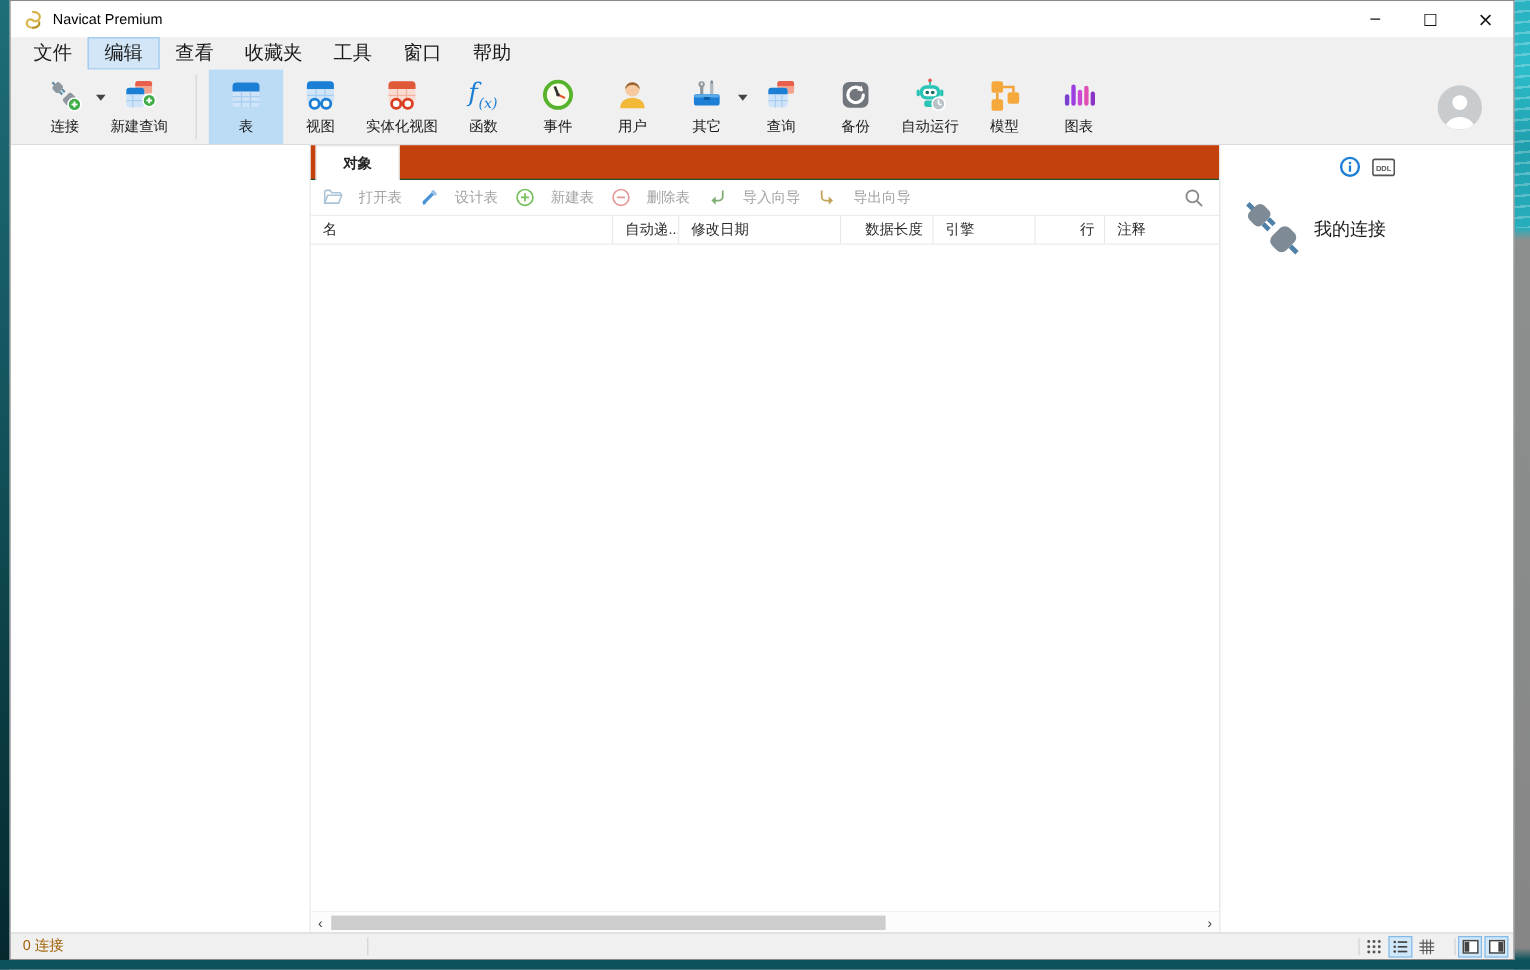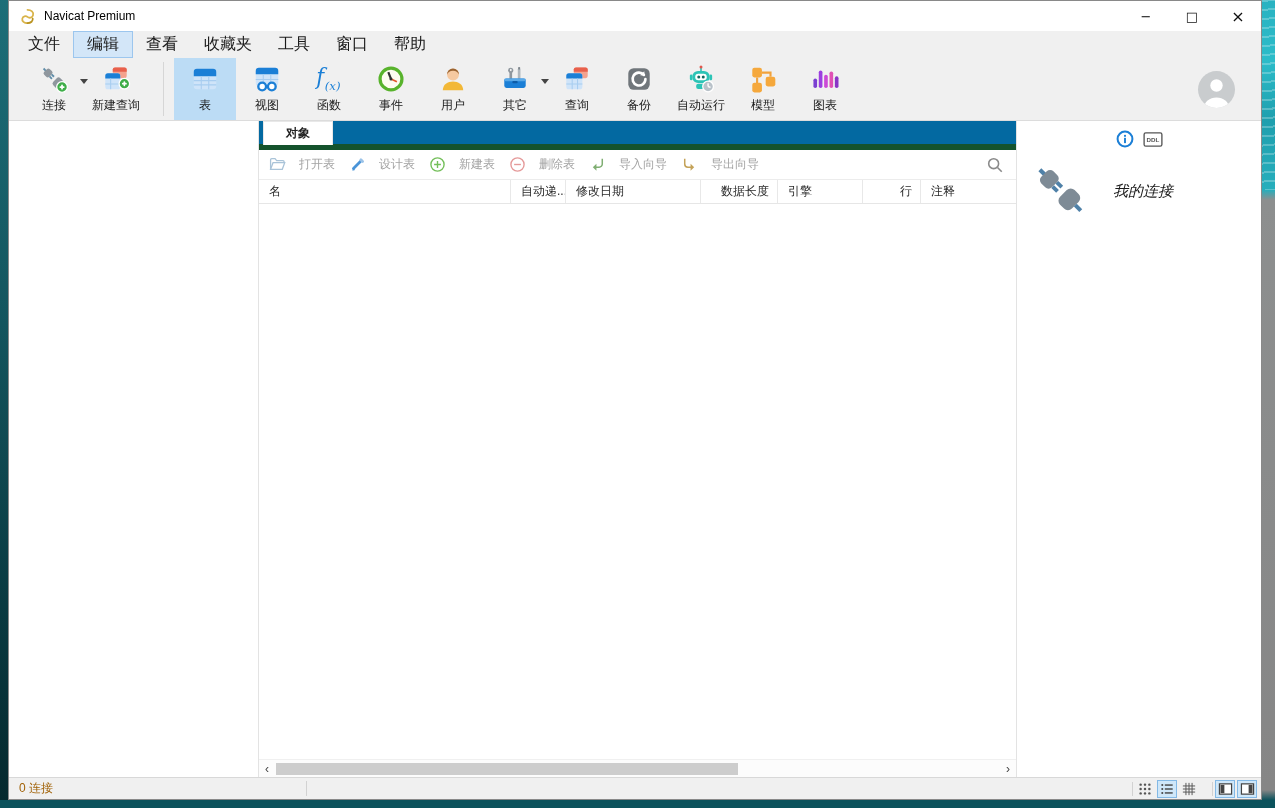--- a/index.html
+++ b/index.html
@@ -47,21 +47,21 @@
   .avatar { margin-left:auto; margin-right:26px; align-self:center; width:37px; height:37px; border-radius:50%;
             background:#c9ccce; overflow:hidden; display:flex; align-items:flex-end; justify-content:center; }
 
   
   #content { flex:1 1 auto; display:flex; min-height:0; }
   #sidebar { width:250px; background:#fff; border-right:1px solid #e3e3e3; }
   #main { width:757px; display:flex; flex-direction:column; background:#fff; min-width:0; }
   #rightpanel { flex:1; background:#fff; border-left:1px solid #e3e3e3; }
 
   
-  #tabbar { height:29px; background:#0369a1; border-bottom:6px solid #14532d; display:flex; align-items:stretch; }
+  #tabbar { height:29px; background:#c2410c; border-bottom:1px solid #14532d; display:flex; align-items:stretch; }
   .tab { width:70px; margin-left:4px; background:#fff; border:1px solid #e8e8e8; border-bottom:none;
          margin-bottom:-1px; display:flex; align-items:center; justify-content:center;
          font-size:12px; font-weight:600; color:#222; }
 
   
   #objtoolbar { height:30px; background:#fff; border-bottom:1px solid #ececec; display:flex; align-items:center;
                 padding-left:10px; }
   .obj-btn { display:flex; align-items:center; gap:13px; margin-right:14px; font-size:12px; color:#a3a3a3; }
   .obj-search { margin-left:auto; margin-right:12px; display:flex; align-items:center; }
 
@@ -76,21 +76,21 @@
 
   
   #hscroll { height:18px; border-top:1px solid #f0f0f0; background:#fcfcfc; position:relative;
              display:flex; align-items:center; }
   .hs-arrow { width:16px; text-align:center; font-size:12px; color:#444; line-height:18px; }
   .hs-arrow.right { position:absolute; right:0; }
   .hs-thumb { position:absolute; left:17px; top:3px; width:462px; height:12px; background:#cdcdcd; }
 
   
   .rp-icons { margin-top:9px; display:flex; justify-content:center; gap:9px; align-items:center; }
-  .rp-conn { margin-top:10px; padding-left:14px; display:flex; align-items:center; gap:22px; height:66px;font-style:italic; }
+  .rp-conn { margin-top:10px; padding-left:14px; display:flex; align-items:center; gap:4px; height:66px; }
   .rp-conn-label { font-size:15px; color:#1a1a1a; font-weight:500; }
 
   
   #statusbar { height:22px; background:#f0f0f0; border-top:1px solid #d8d8d8; display:flex; align-items:center;
                font-size:12px; color:#a16207; flex:0 0 auto; position:relative; }
   .sb-text { padding-left:10px; }
   .sb-div { position:absolute; top:3px; bottom:3px; width:1px; background:#d2d2d2; }
   .sb-right { margin-left:auto; display:flex; align-items:center; gap:2px; margin-right:4px; }
   .st-btn { width:20px; height:18px; display:flex; align-items:center; justify-content:center; border:1px solid transparent; }
   .st-btn.sel { background:#cfe7f9; border:1px solid #83b9e6; }
@@ -186,20 +186,33 @@
           <path d="M3.5 9.5 v-3 a3 3 0 0 1 3-3 h15 a3 3 0 0 1 3 3 v3 z" fill="#1b7fd6"></path>
           <path d="M3.5 14.5 h21 M10.5 9.5 v11 M17.5 9.5 v11" stroke="#a8cdf0" stroke-width="1" fill="none"></path>
           <circle cx="9.5" cy="21" r="3.6" fill="#fff" stroke="#1b7fd6" stroke-width="2.2"></circle>
           <circle cx="18.5" cy="21" r="3.6" fill="#fff" stroke="#1b7fd6" stroke-width="2.2"></circle>
           <path d="M13.1 21 h1.8" stroke="#1b7fd6" stroke-width="2"></path>
         </svg>
       </span>
       <span class="tlabel">视图</span>
     </div>
 
+    <div class="tb-item">
+      <span class="ticon">
+        <svg width="30" height="30" viewBox="0 0 28 28">
+          <rect x="3.5" y="3.5" width="21" height="17" rx="3" fill="#fadcd2"></rect>
+          <path d="M3.5 9.5 v-3 a3 3 0 0 1 3-3 h15 a3 3 0 0 1 3 3 v3 z" fill="#e05a3a"></path>
+          <path d="M3.5 14.5 h21 M10.5 9.5 v11 M17.5 9.5 v11" stroke="#f0b3a0" stroke-width="1" fill="none"></path>
+          <circle cx="9.5" cy="21" r="3.6" fill="#fff" stroke="#d93f20" stroke-width="2.2"></circle>
+          <circle cx="18.5" cy="21" r="3.6" fill="#fff" stroke="#d93f20" stroke-width="2.2"></circle>
+          <path d="M13.1 21 h1.8" stroke="#d93f20" stroke-width="2"></path>
+        </svg>
+      </span>
+      <span class="tlabel">实体化视图</span>
+    </div>
 
     <div class="tb-item">
       <span class="ticon">
         <svg width="30" height="30" viewBox="0 0 28 28">
           <text x="2" y="19" font-size="20" font-style="italic" font-family="'DejaVu Serif',serif" fill="#1b7fd6">f</text>
           <text x="10" y="24" font-size="11" font-style="italic" font-family="'DejaVu Serif',serif" fill="#1b7fd6">(x)</text>
         </svg>
       </span>
       <span class="tlabel">函数</span>
     </div>

